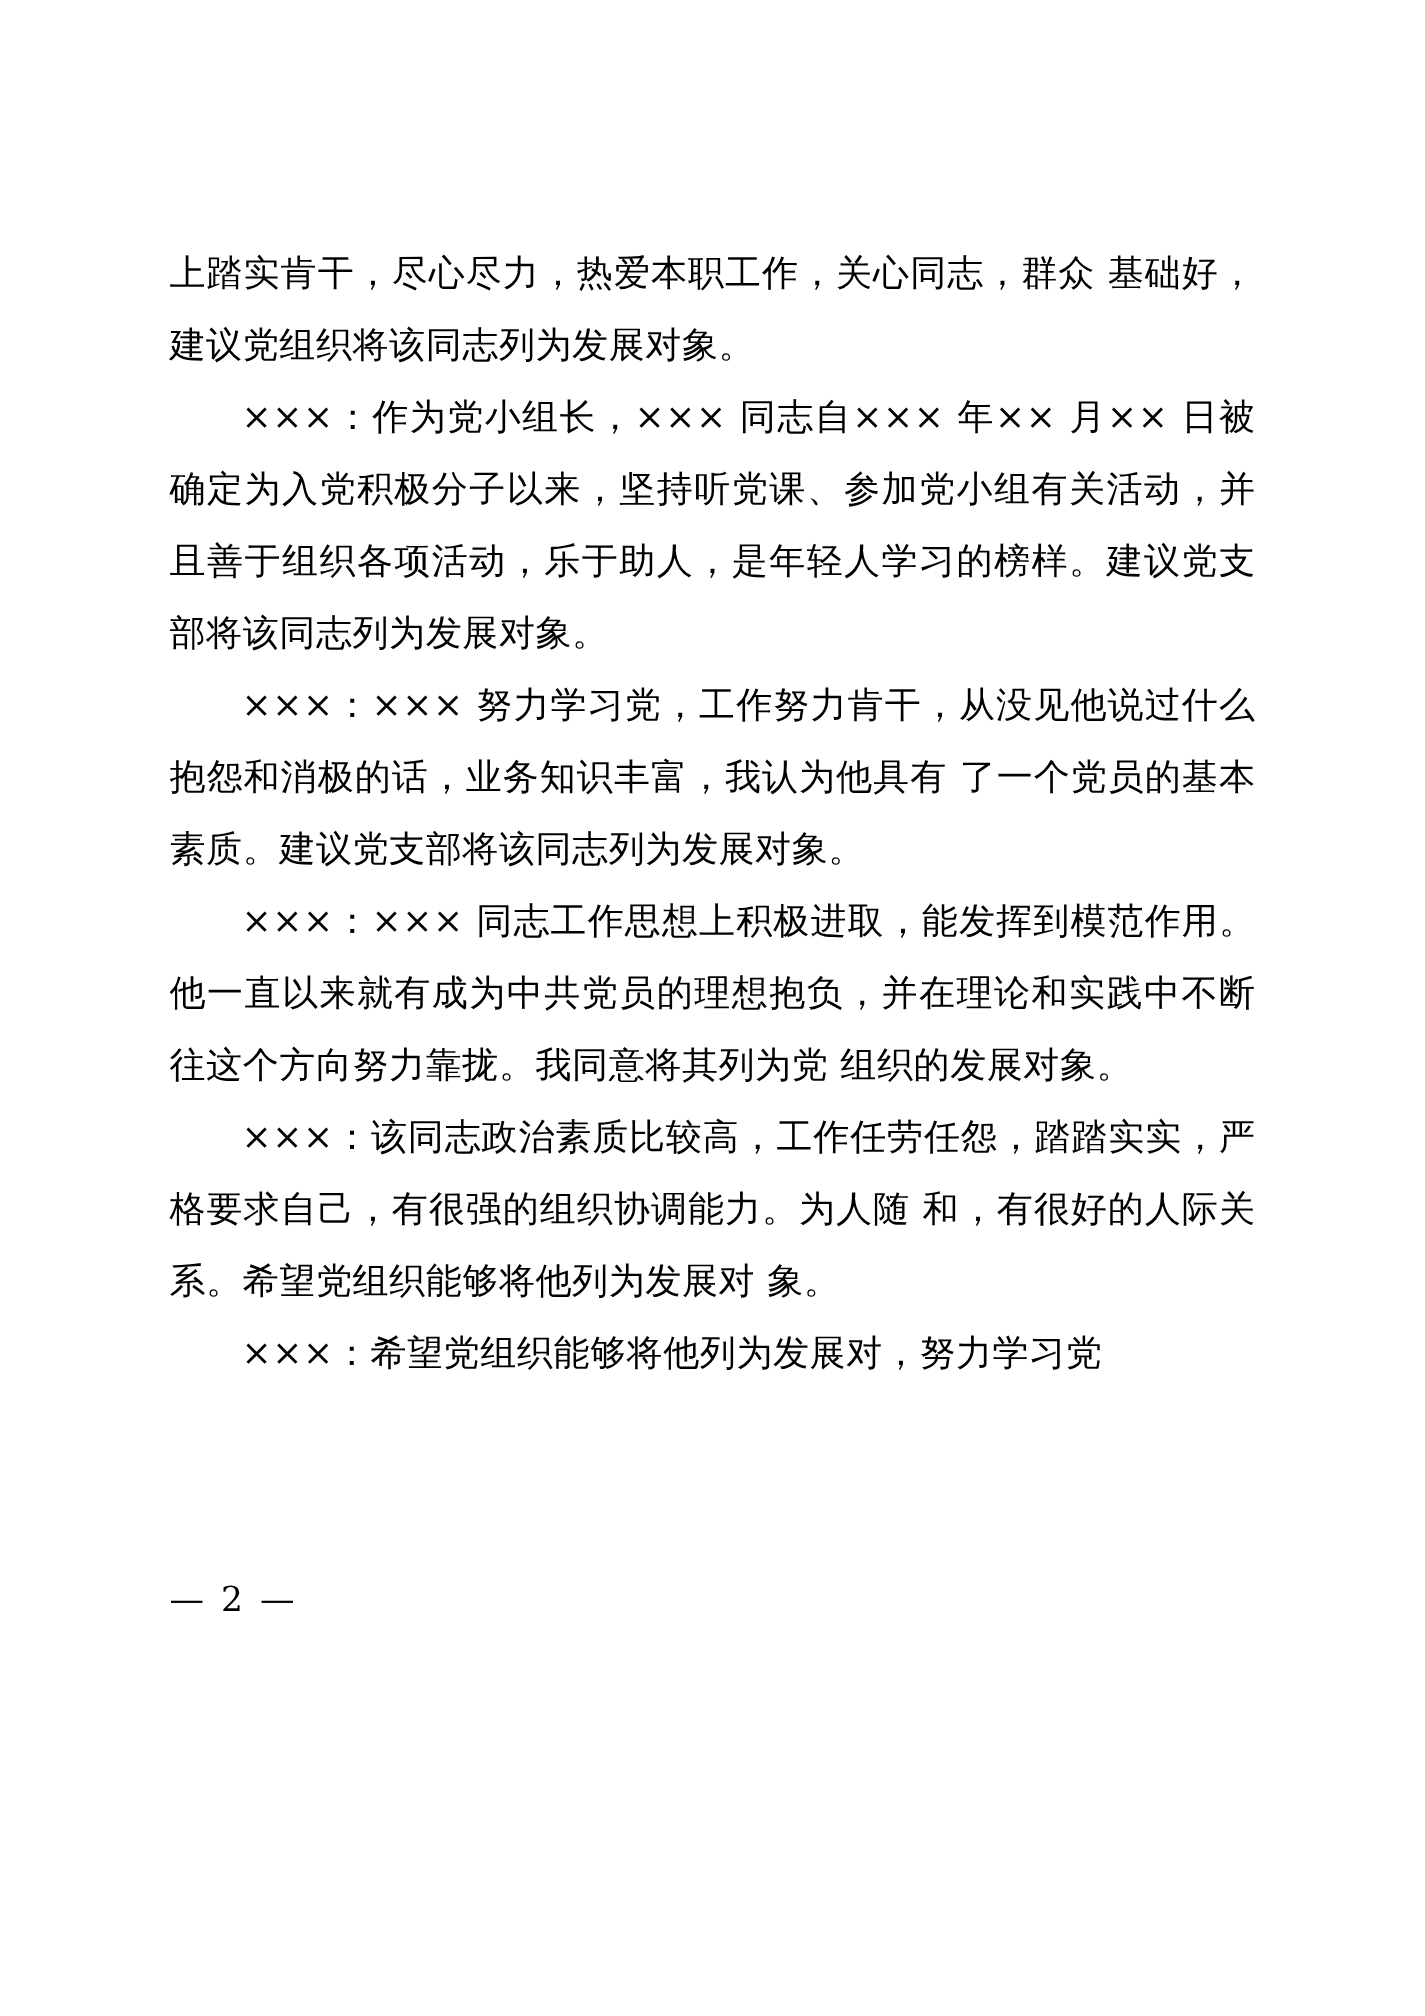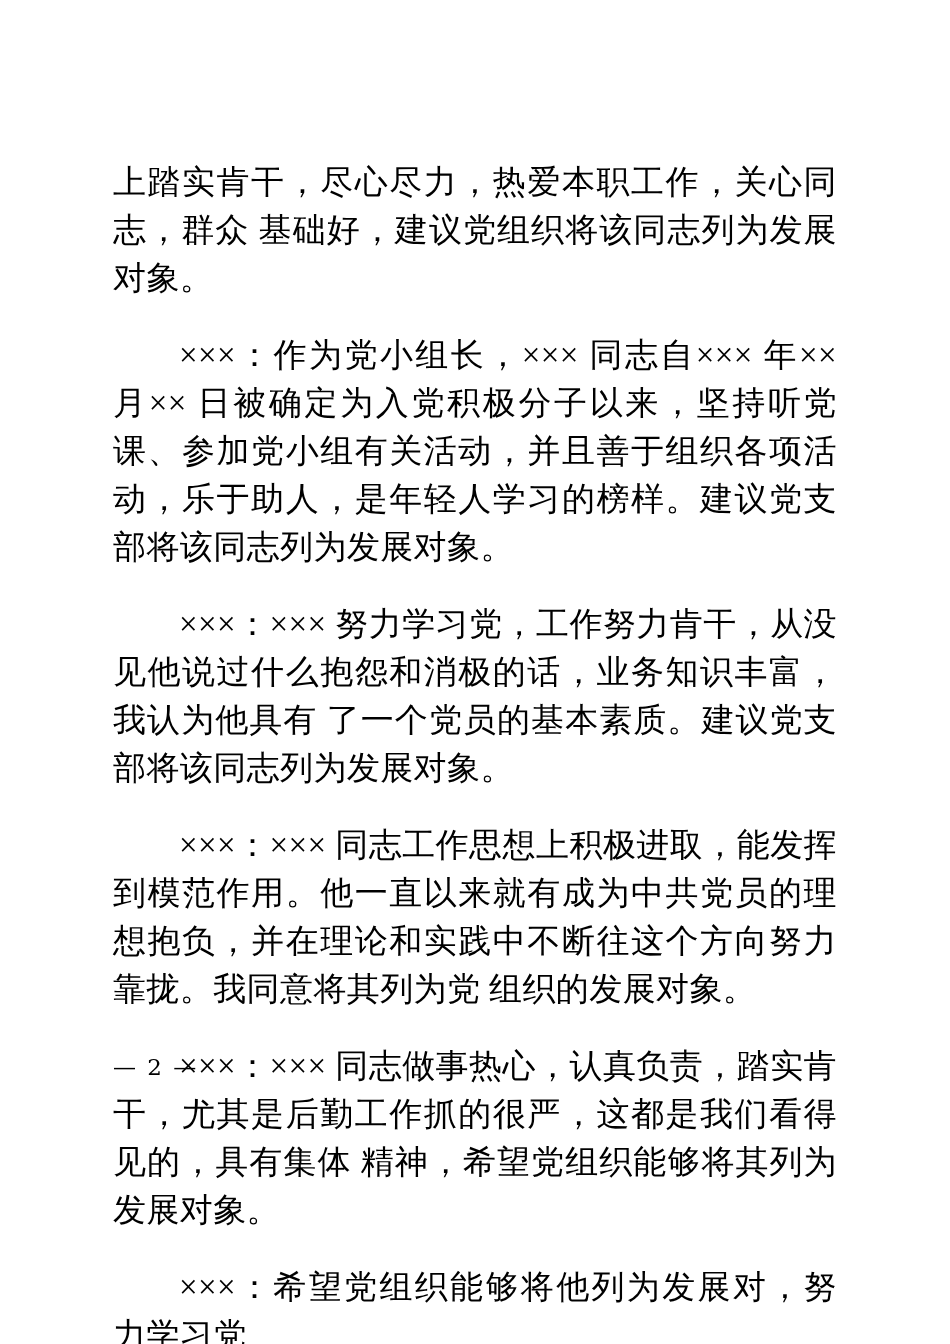--- a/index.html
+++ b/index.html
@@ -23,32 +23,30 @@
     height: 1344px;
     box-sizing: border-box;
   }
   .content {
     position: absolute;
     left: 113px;
     top: 158px;
     width: 724px;
   }
   .para {
-    font-size: 33px;
+    font-size: 24px;
     line-height: 48px;
     letter-spacing: 0.4px;
     text-align: justify;
     text-justify: inter-ideograph;
     margin: 0 0 0 0;
     word-break: break-all;
-    font-family: Liberation Serif, serif;
   }
   .para.indent {
     text-indent: 2em;
-    margin-top: 29px;
   }
   .footer {
     position: absolute;
     left: 113px;
     top: 1052px;
     width: 724px;
     font-size: 23px;
     line-height: 30px;
     color: #000000;
     letter-spacing: 2px;
@@ -56,17 +54,17 @@
 </style>
 </head>
 <body>
 
 <div class="page">
   <div class="content">
     <p class="para">上踏实肯干，尽心尽力，热爱本职工作，关心同志，群众 基础好，建议党组织将该同志列为发展对象。</p>
     <p class="para indent">×××：作为党小组长，××× 同志自××× 年×× 月×× 日被确定为入党积极分子以来，坚持听党课、参加党小组有关活动，并且善于组织各项活动，乐于助人，是年轻人学习的榜样。建议党支部将该同志列为发展对象。</p>
     <p class="para indent">×××：××× 努力学习党，工作努力肯干，从没见他说过什么抱怨和消极的话，业务知识丰富，我认为他具有 了一个党员的基本素质。建议党支部将该同志列为发展对象。</p>
     <p class="para indent">×××：××× 同志工作思想上积极进取，能发挥到模范作用。他一直以来就有成为中共党员的理想抱负，并在理论和实践中不断往这个方向努力靠拢。我同意将其列为党 组织的发展对象。</p>
-    <p class="para indent">×××：××× 同志做事热心，认真负责，踏实肯干，尤其是后勤工作抓的很严，这都是我们看得见的，具有集体 精神，希望党组织能够将其列为发展对象。</p>
+    <p class="para indent">×××：该同志政治素质比较高，工作任劳任怨，踏踏实实，严格要求自己，有很强的组织协调能力。为人随 和，有很好的人际关系。希望党组织能够将他列为发展对 象。</p>
     <p class="para indent">×××：希望党组织能够将他列为发展对，努力学习党</p>
   </div>
   <div class="footer">— 2 —</div>
 </div>
 
 </body></html>

